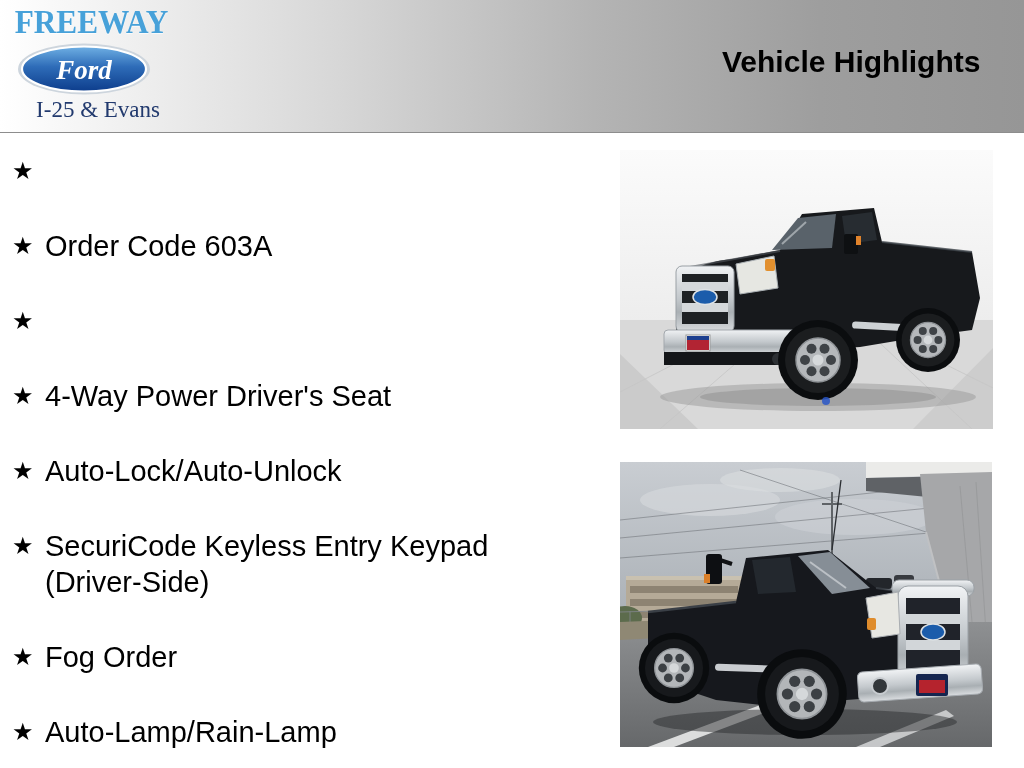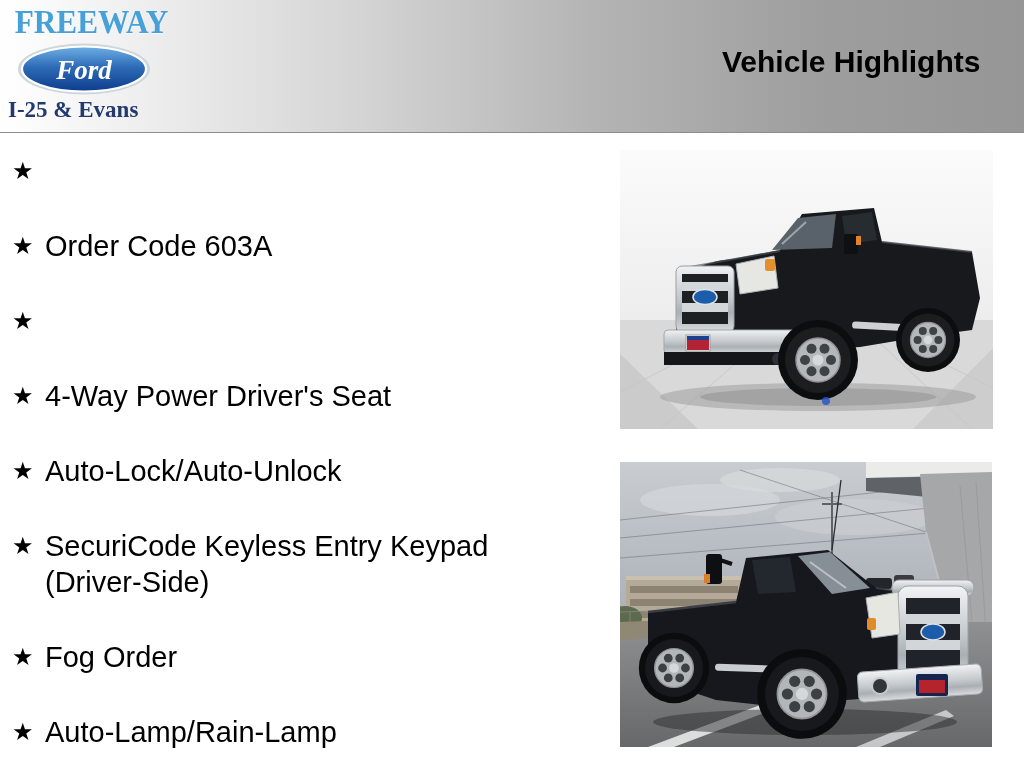--- a/index.html
+++ b/index.html
@@ -3,27 +3,27 @@
 <meta charset="utf-8">
 <style>
   html,body{margin:0;padding:0;background:#fff;}
   .page{position:relative;width:1024px;height:768px;background:#fff;overflow:hidden;
         font-family:"Liberation Sans","DejaVu Sans",sans-serif;}
 
   
   .header{position:absolute;left:0;top:0;width:1024px;height:132px;
           background:linear-gradient(90deg,#ffffff 0%,#f3f3f3 10%,#d7d7d7 33%,#b4b4b4 58%,#9e9e9e 80%,#969696 100%);
           border-bottom:1px solid #8d8d8d;}
-  .logo{position:absolute;left:8px;top:2px;width:152px;text-align:left;}
+  .logo{position:absolute;left:8px;top:2px;width:152px;text-align:right;}
   .freeway{display:inline-block;font-family:"Liberation Serif","DejaVu Serif",serif;
            font-weight:bold;font-size:34px;line-height:40px;color:#47a1d9;
            transform:scaleX(.92);transform-origin:center;letter-spacing:0px;
            text-shadow:0 1px 1px rgba(255,255,255,.8);}
   .ford-oval{display:block;margin:1px auto 0 auto;width:134px;height:52px;}
-  .location{font-family:"Liberation Serif","DejaVu Serif",serif;font-weight:bold;
+  .location{font-family:"Liberation Serif","DejaVu Serif",serif;font-weight:normal;
             font-size:23px;line-height:26px;color:#223a6e;margin-top:2px;}
   .title{position:absolute;left:722px;top:45px;font-size:30px;font-weight:bold;color:#000;}
 
   
   .highlights{position:absolute;left:12px;top:153px;width:585px;
               list-style:none;margin:0;padding:0;}
   .highlights li{display:flex;align-items:flex-start;margin-bottom:39px;
                  font-size:29px;line-height:36px;color:#000;}
   .star{flex:0 0 33px;font-family:"DejaVu Sans",sans-serif;font-size:24px;line-height:36px;}
   .item-text{max-width:480px;}

